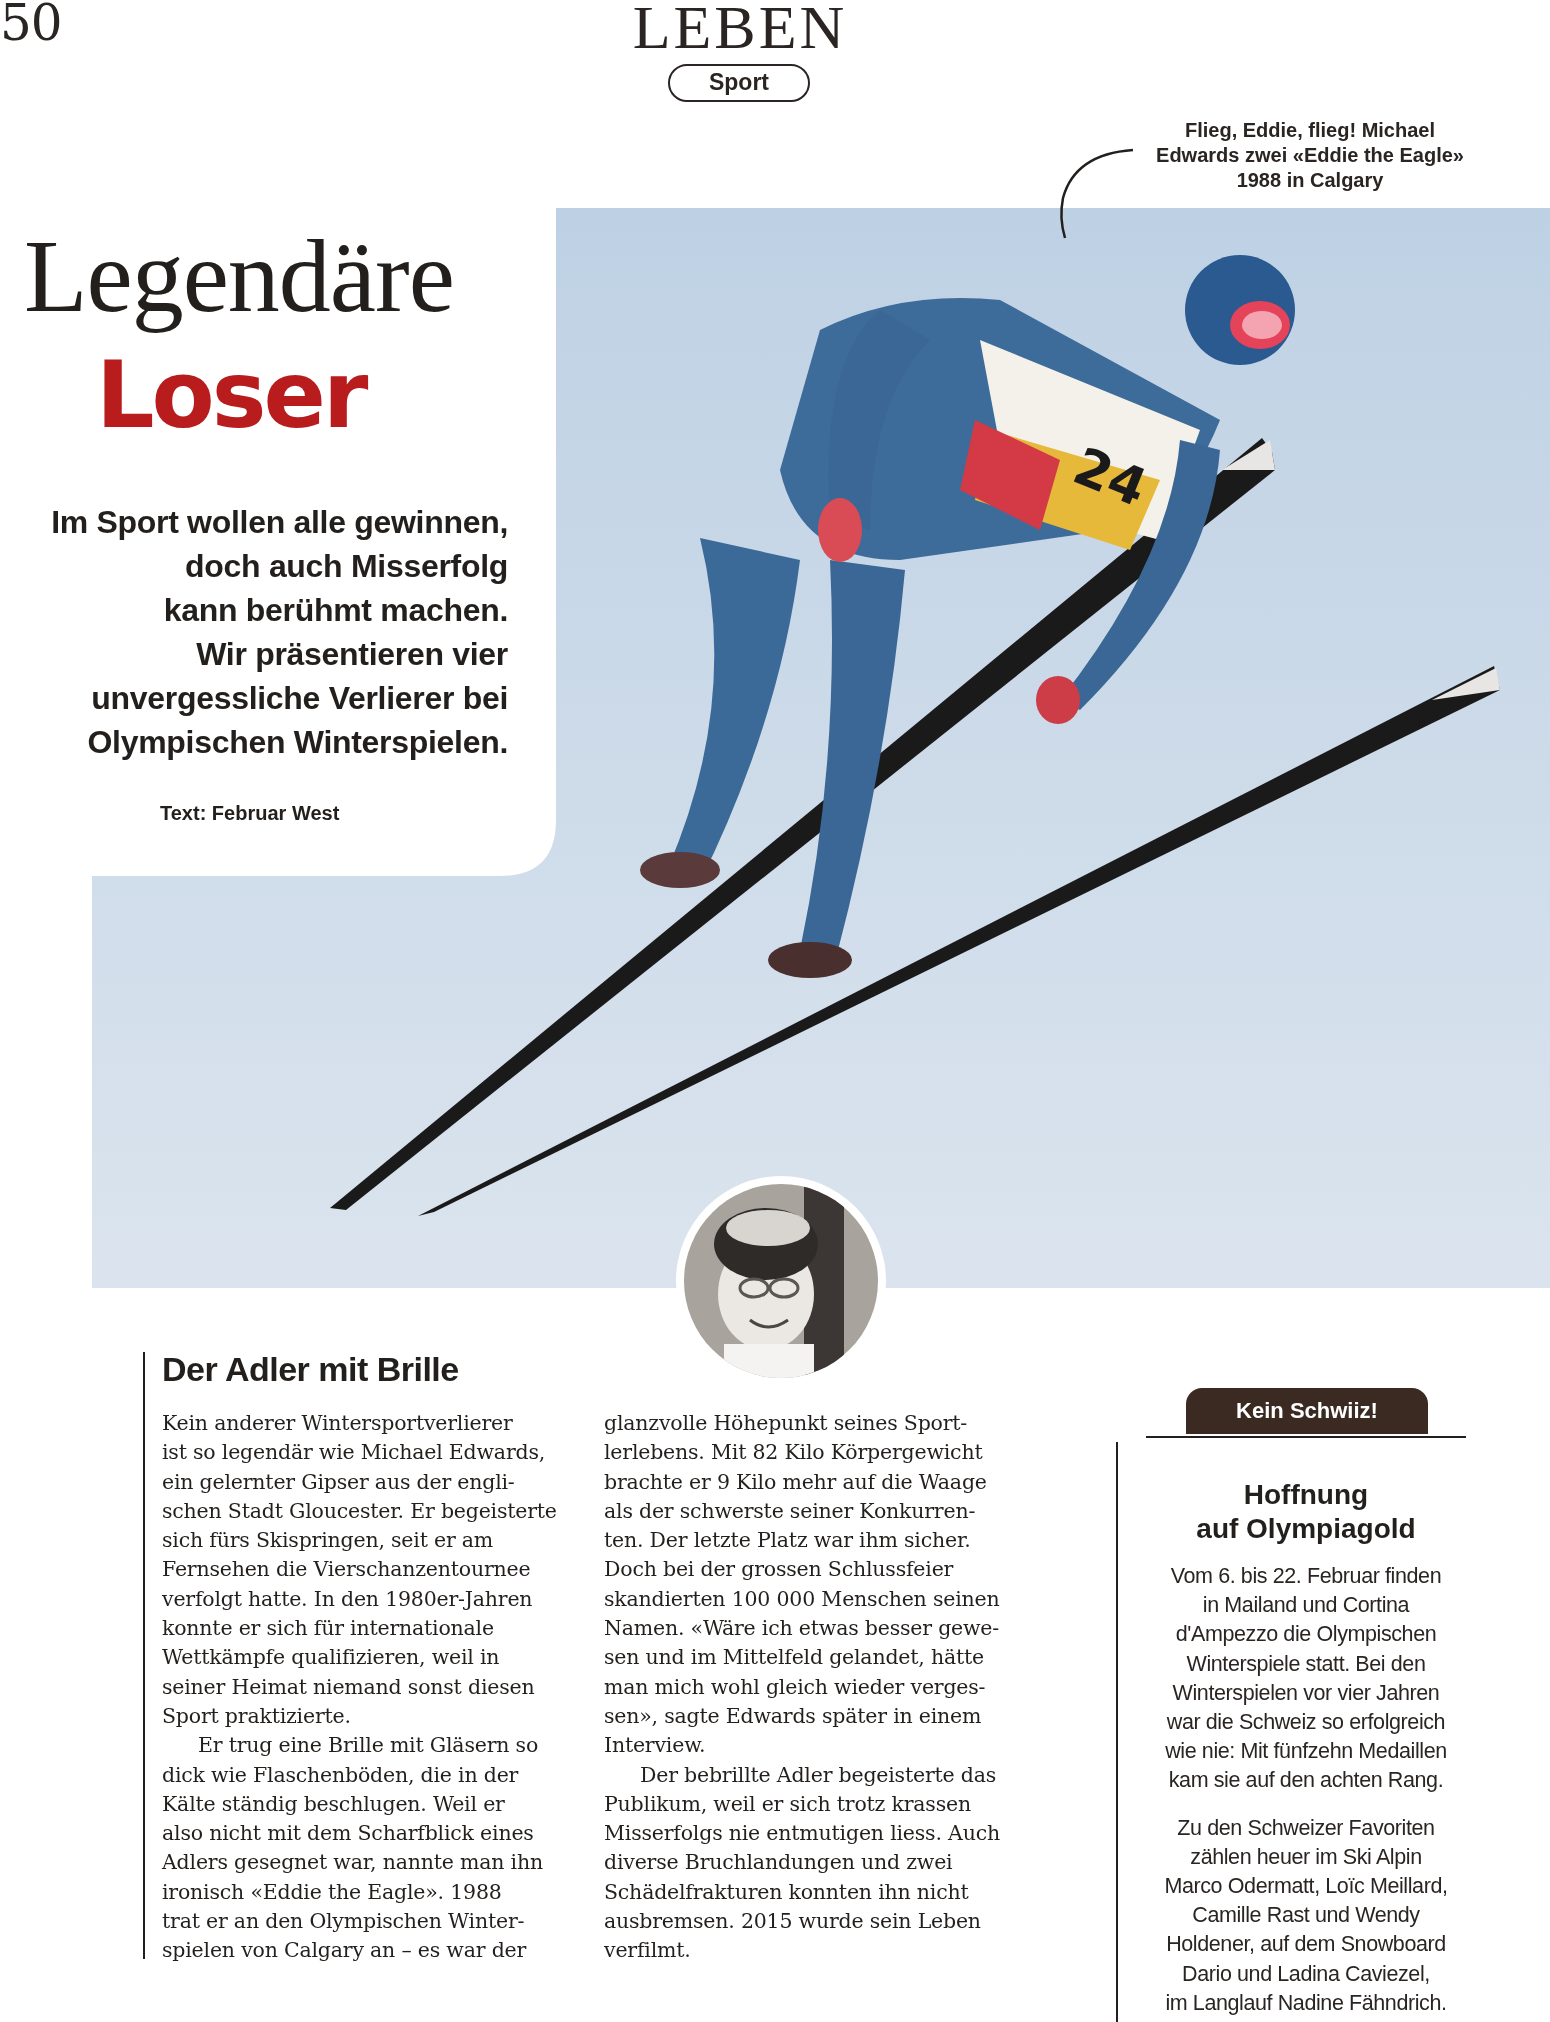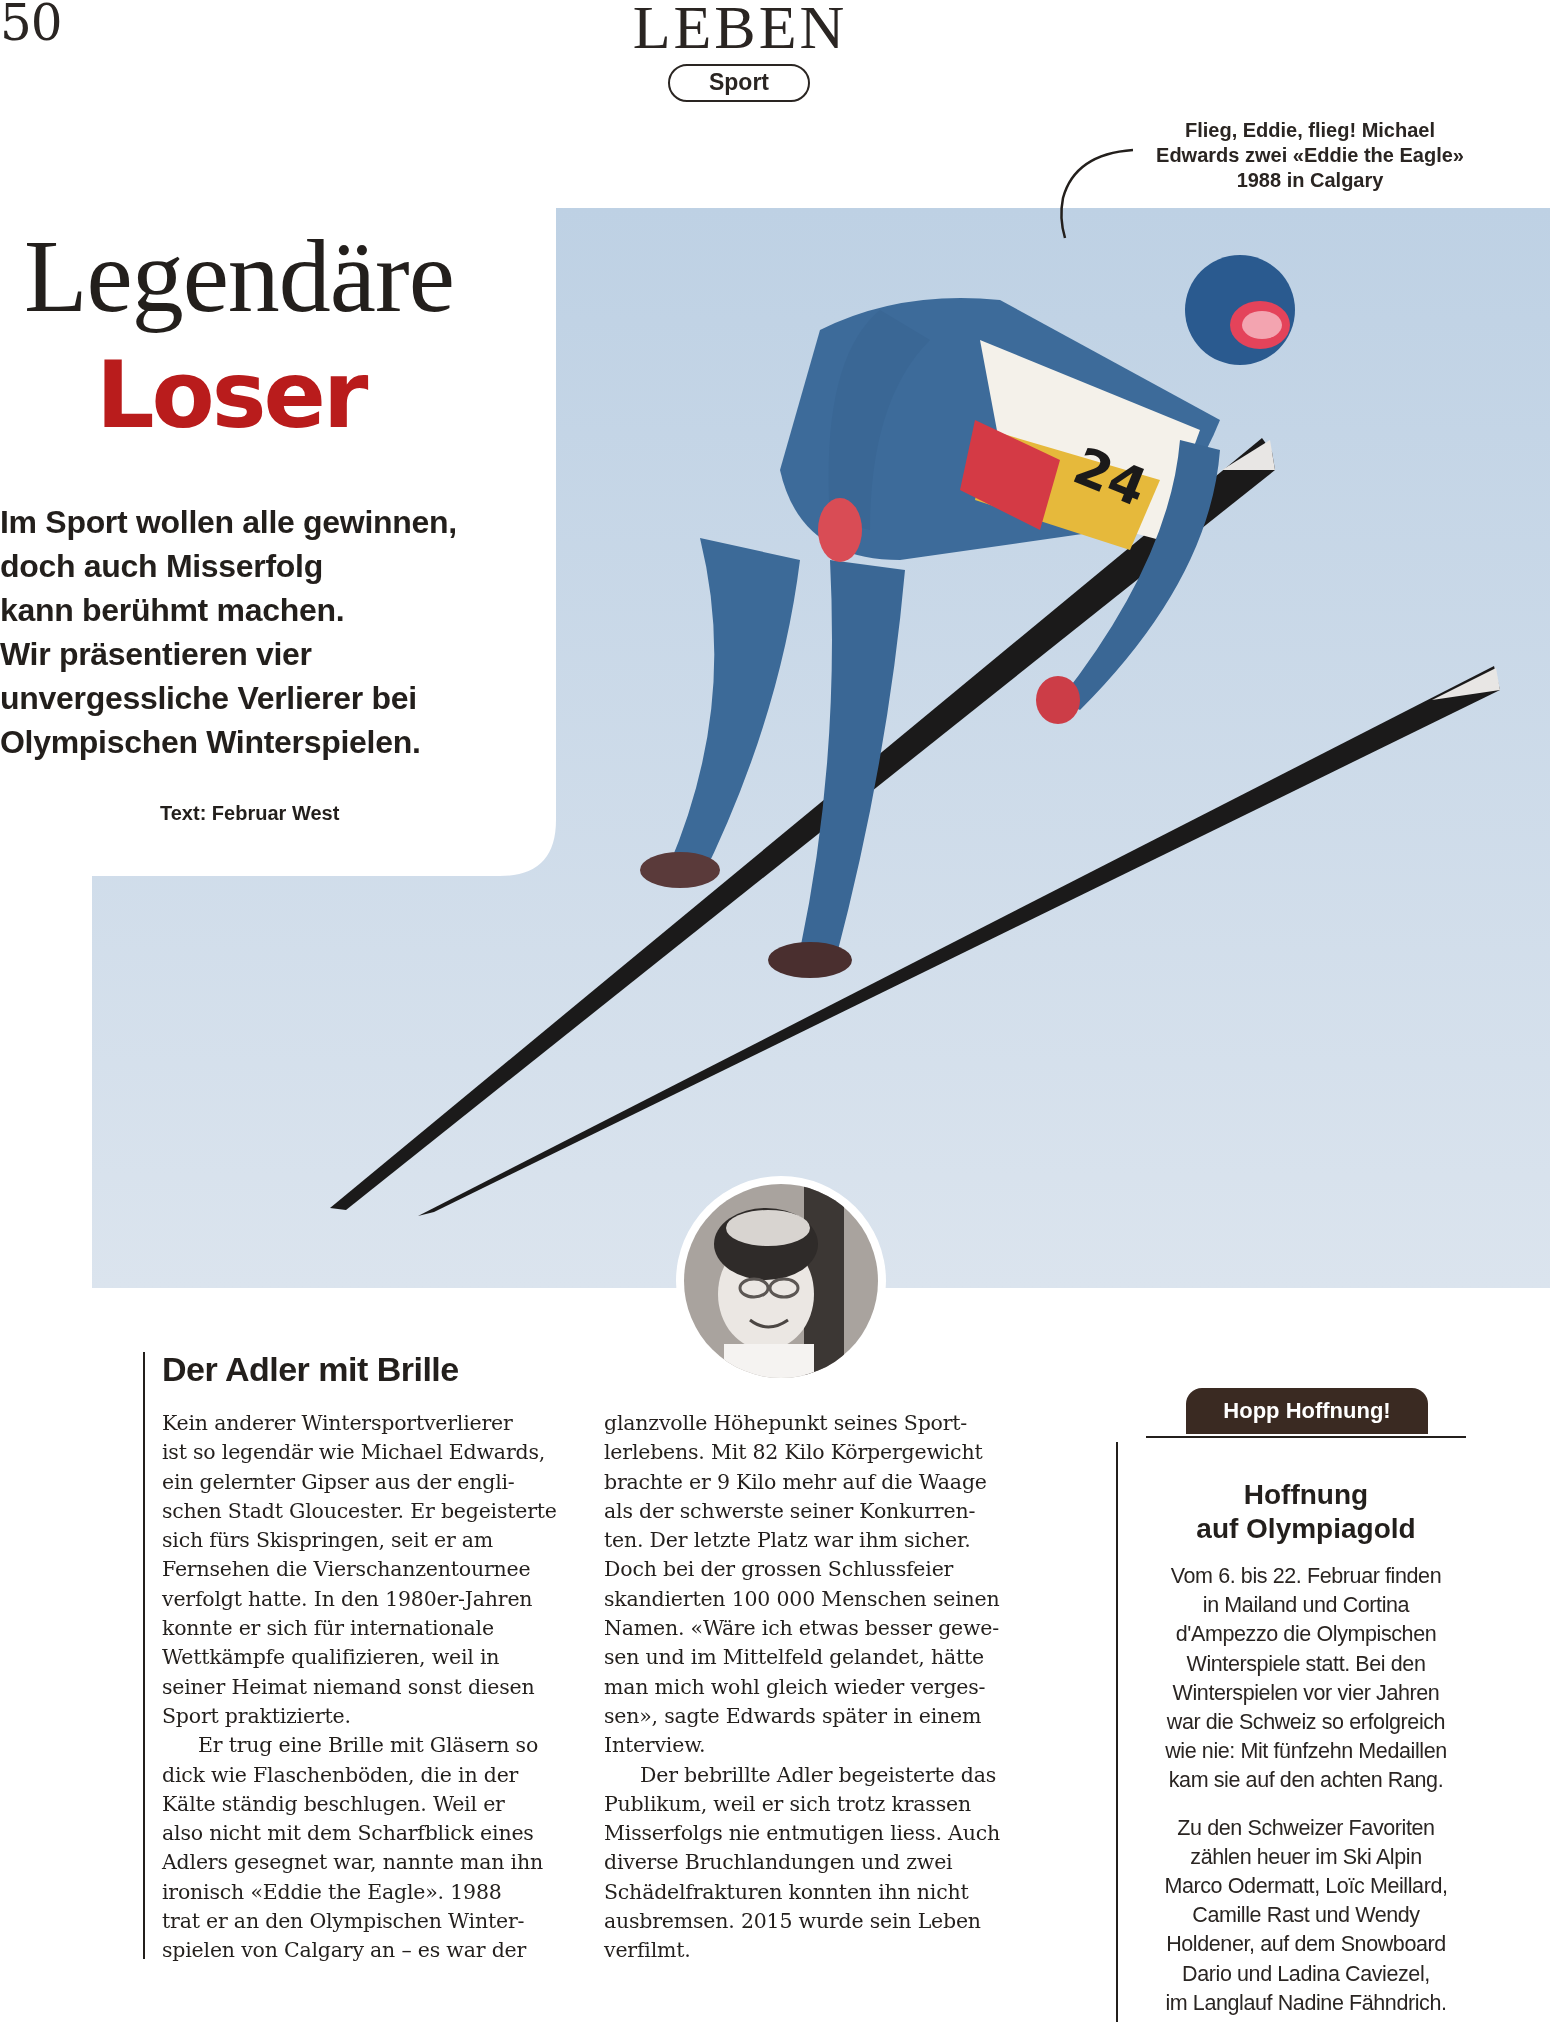--- a/index.html
+++ b/index.html
@@ -11,21 +11,21 @@
   .section-tag { position: absolute; left: 668px; top: 64px; width: 142px; height: 38px; border: 2.5px solid #2a2522; border-radius: 19px; text-align: center; font-size: 23px; font-weight: bold; line-height: 33px; color: #2a2522; }
 
   .caption { position: absolute; left: 1120px; top: 118px; width: 380px; text-align: center; font-size: 20px; font-weight: bold; line-height: 25px; color: #2a2522; }
   .caption-pointer { position: absolute; left: 1055px; top: 148px; width: 80px; height: 92px; }
 
   .photo { position: absolute; left: 0; top: 0; width: 1550px; height: 1290px; }
   .photo svg { width: 100%; height: 100%; display: block; }
 
   .headline-light { position: absolute; left: 24px; top: 224px; font-family: "Liberation Serif", serif; font-size: 104px; font-weight: normal; color: #231f1c; letter-spacing: -1px; line-height: 1; }
   .headline-bold { position: absolute; left: 96px; top: 350px; font-family: "DejaVu Sans", sans-serif; font-size: 92px; font-weight: bold; color: #b91c1c; letter-spacing: -3px; line-height: 1; }
-  .lead { position: absolute; left: 0; top: 500px; width: 508px; text-align: left; font-size: 32px; font-weight: normal; line-height: 44px; color: #231f1c; letter-spacing: -0.3px; }
+  .lead { position: absolute; left: 0; top: 500px; width: 508px; text-align: right; font-size: 32px; font-weight: normal; line-height: 44px; color: #231f1c; letter-spacing: -0.3px; }
   .lead span { font-weight: bold; }
   .byline { position: absolute; left: 160px; top: 802px; font-size: 20px; font-weight: bold; color: #231f1c; }
 
   .portrait { position: absolute; left: 676px; top: 1176px; width: 210px; height: 210px; border-radius: 50%; background: #ffffff; }
   .portrait svg { position: absolute; left: 8px; top: 8px; width: 194px; height: 194px; }
 
   .col-rule { position: absolute; width: 2px; background: #231f1c; }
   .article-title { position: absolute; left: 162px; top: 1350px; font-size: 34px; font-weight: bold; color: #231f1c; letter-spacing: -0.5px; }
   .col { position: absolute; font-family: "DejaVu Serif", serif; font-size: 20.5px; line-height: 29.3px; color: #231f1c; letter-spacing: -0.2px; }
   .col p { white-space: pre-line; }
@@ -167,21 +167,21 @@
   <p class="indent">Der bebrillte Adler begeisterte das
 Publikum, weil er sich trotz krassen
 Misserfolgs nie entmutigen liess. Auch
 diverse Bruchlandungen und zwei
 Schädelfrakturen konnten ihn nicht
 ausbremsen. 2015 wurde sein Leben
 verfilmt.</p>
 </div>
 
 <div class="col-rule" style="left:1116px;top:1442px;height:580px;"></div>
-<div class="box-tag">Hopp Hoffnung!</div>
+<div class="box-tag">Kein Schwiiz!</div>
 <div class="box-line"></div>
 <div class="box-title">
   <div>Hoffnung</div>
   <div>auf Olympiagold</div>
 </div>
 <div class="box-body">
   <p>Vom 6. bis 22. Februar finden
 in Mailand und Cortina
 d'Ampezzo die Olympischen
 Winterspiele statt. Bei den

